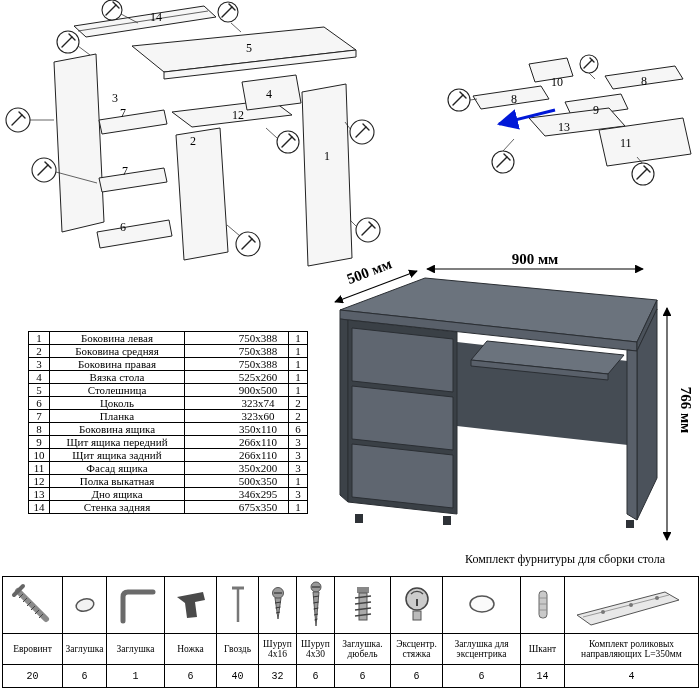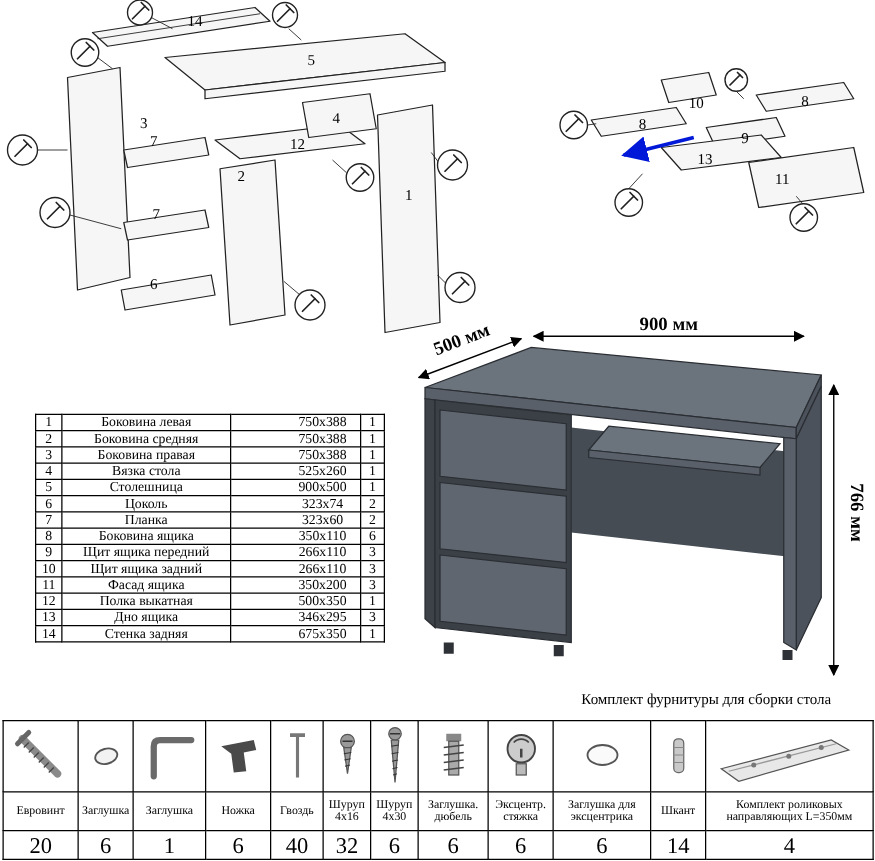--- a/index.html
+++ b/index.html
@@ -33,21 +33,21 @@
 
   
   .hw-title { position:absolute; left:0; top:552px; width:665px; text-align:right;
               font-size:12px; }
   .hw-table { position:absolute; left:2px; top:576px; width:696px;
               border-collapse:collapse; table-layout:fixed; }
   .hw-table td { border:1px solid #000; text-align:center; vertical-align:middle;
                  overflow:hidden; padding:0; }
   tr.hw-icons td  { height:56px; }
   tr.hw-labels td { height:28px; font-size:9.5px; line-height:1.1; padding:1px; }
-  tr.hw-qty td    { height:22px; font-size:18px; }
+  tr.hw-qty td    { height:22px; font-size:10px;font-family:Liberation Mono, monospace; }
   .hwicon { display:block; margin:0 auto; }
 </style>
 </head>
 <body>
 
 <svg class="abs" style="left:4px; top:0px; width:386px; height:318px" viewBox="0 0 386 318">
 
   <polygon class="panel" points="70,26 200,6 212,17 82,37"></polygon>
   <line class="edge" x1="74" y1="31" x2="204" y2="11"></line>
   <polygon class="panel" points="128,46 320,27 352,50 160,72"></polygon>

